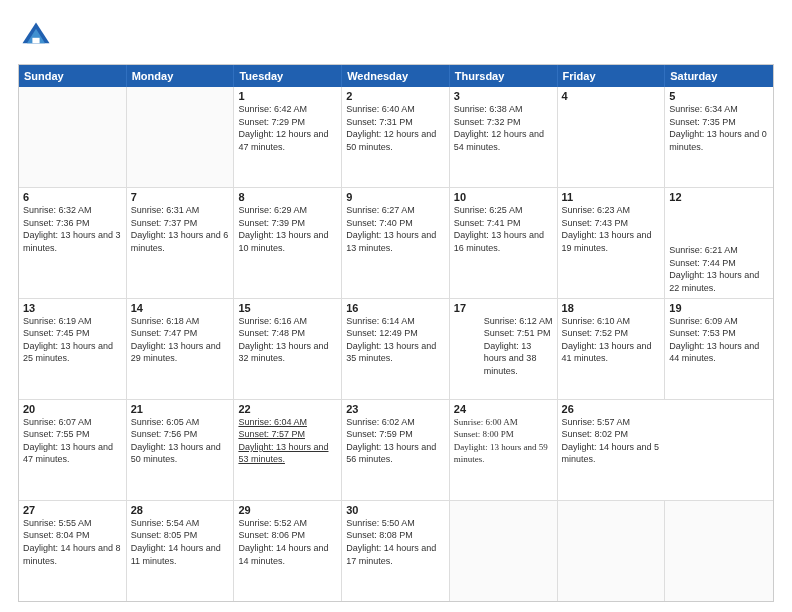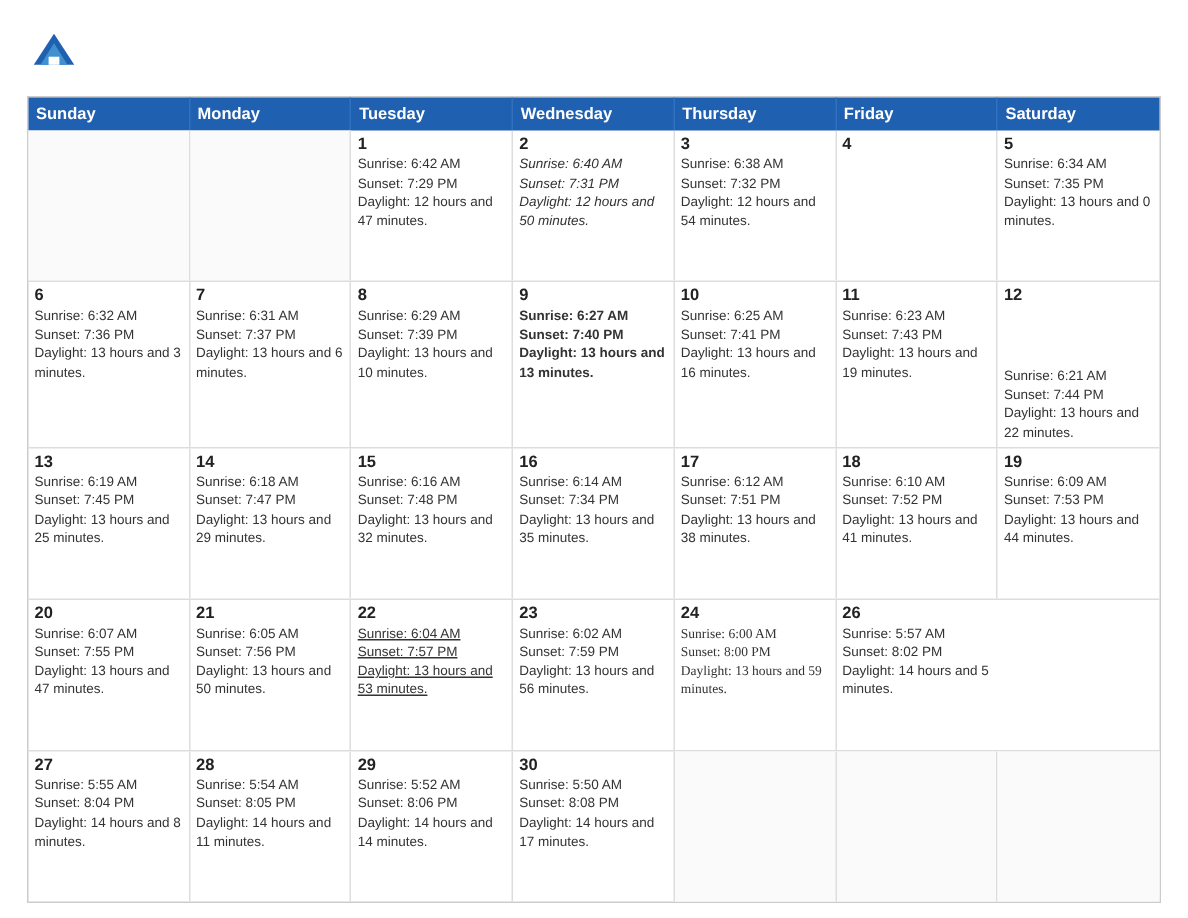--- a/index.html
+++ b/index.html
@@ -144,21 +144,21 @@
           <div class="cal-cell empty"></div>
           <div class="cal-cell empty"></div>
           <div class="cal-cell">
             <div class="day-num">1</div>
             <div class="sun-info" style="white-space: pre-line;">Sunrise: 6:42 AM
 Sunset: 7:29 PM
 Daylight: 12 hours and 47 minutes.</div>
           </div>
           <div class="cal-cell">
             <div class="day-num">2</div>
-            <div class="sun-info" style="white-space: pre-line; font-style: italic;">Sunrise: 6:40 AM
+            <div class="sun-info" style="white-space: pre-line;">Sunrise: 6:40 AM
 Sunset: 7:31 PM
 Daylight: 12 hours and 50 minutes.</div>
           </div>
           <div class="cal-cell">
             <div class="day-num">3</div>
             <div class="sun-info" style="white-space: pre-line;">Sunrise: 6:38 AM
 Sunset: 7:32 PM
 Daylight: 12 hours and 54 minutes.</div>
           </div>
           <div class="cal-cell">
@@ -185,21 +185,21 @@
 Daylight: 13 hours and 6 minutes.</div>
           </div>
           <div class="cal-cell">
             <div class="day-num">8</div>
             <div class="sun-info" style="white-space: pre-line;">Sunrise: 6:29 AM
 Sunset: 7:39 PM
 Daylight: 13 hours and 10 minutes.</div>
           </div>
           <div class="cal-cell">
             <div class="day-num">9</div>
-            <div class="sun-info" style="white-space: pre-line; font-weight: bold;">Sunrise: 6:27 AM
+            <div class="sun-info" style="white-space: pre-line;">Sunrise: 6:27 AM
 Sunset: 7:40 PM
 Daylight: 13 hours and 13 minutes.</div>
           </div>
           <div class="cal-cell">
             <div class="day-num">10</div>
             <div class="sun-info" style="white-space: pre-line;">Sunrise: 6:25 AM
 Sunset: 7:41 PM
 Daylight: 13 hours and 16 minutes.</div>
           </div>
           <div class="cal-cell">
@@ -230,26 +230,26 @@
           </div>
           <div class="cal-cell">
             <div class="day-num">15</div>
             <div class="sun-info" style="white-space: pre-line;">Sunrise: 6:16 AM
 Sunset: 7:48 PM
 Daylight: 13 hours and 32 minutes.</div>
           </div>
           <div class="cal-cell">
             <div class="day-num">16</div>
             <div class="sun-info" style="white-space: pre-line;">Sunrise: 6:14 AM
-Sunset: 7:34 PM
+Sunset: 12:49 PM
 Daylight: 13 hours and 35 minutes.</div>
           </div>
           <div class="cal-cell">
             <div class="day-num">17</div>
-            <div class="sun-info" style="white-space: pre-line;">Sunrise: 6:12 AM
+            <div class="sun-info" style="white-space: pre-line; margin-left: 30px;">Sunrise: 6:12 AM
 Sunset: 7:51 PM
 Daylight: 13 hours and 38 minutes.</div>
           </div>
           <div class="cal-cell">
             <div class="day-num">18</div>
             <div class="sun-info" style="white-space: pre-line;">Sunrise: 6:10 AM
 Sunset: 7:52 PM
 Daylight: 13 hours and 41 minutes.</div>
           </div>
           <div class="cal-cell">

